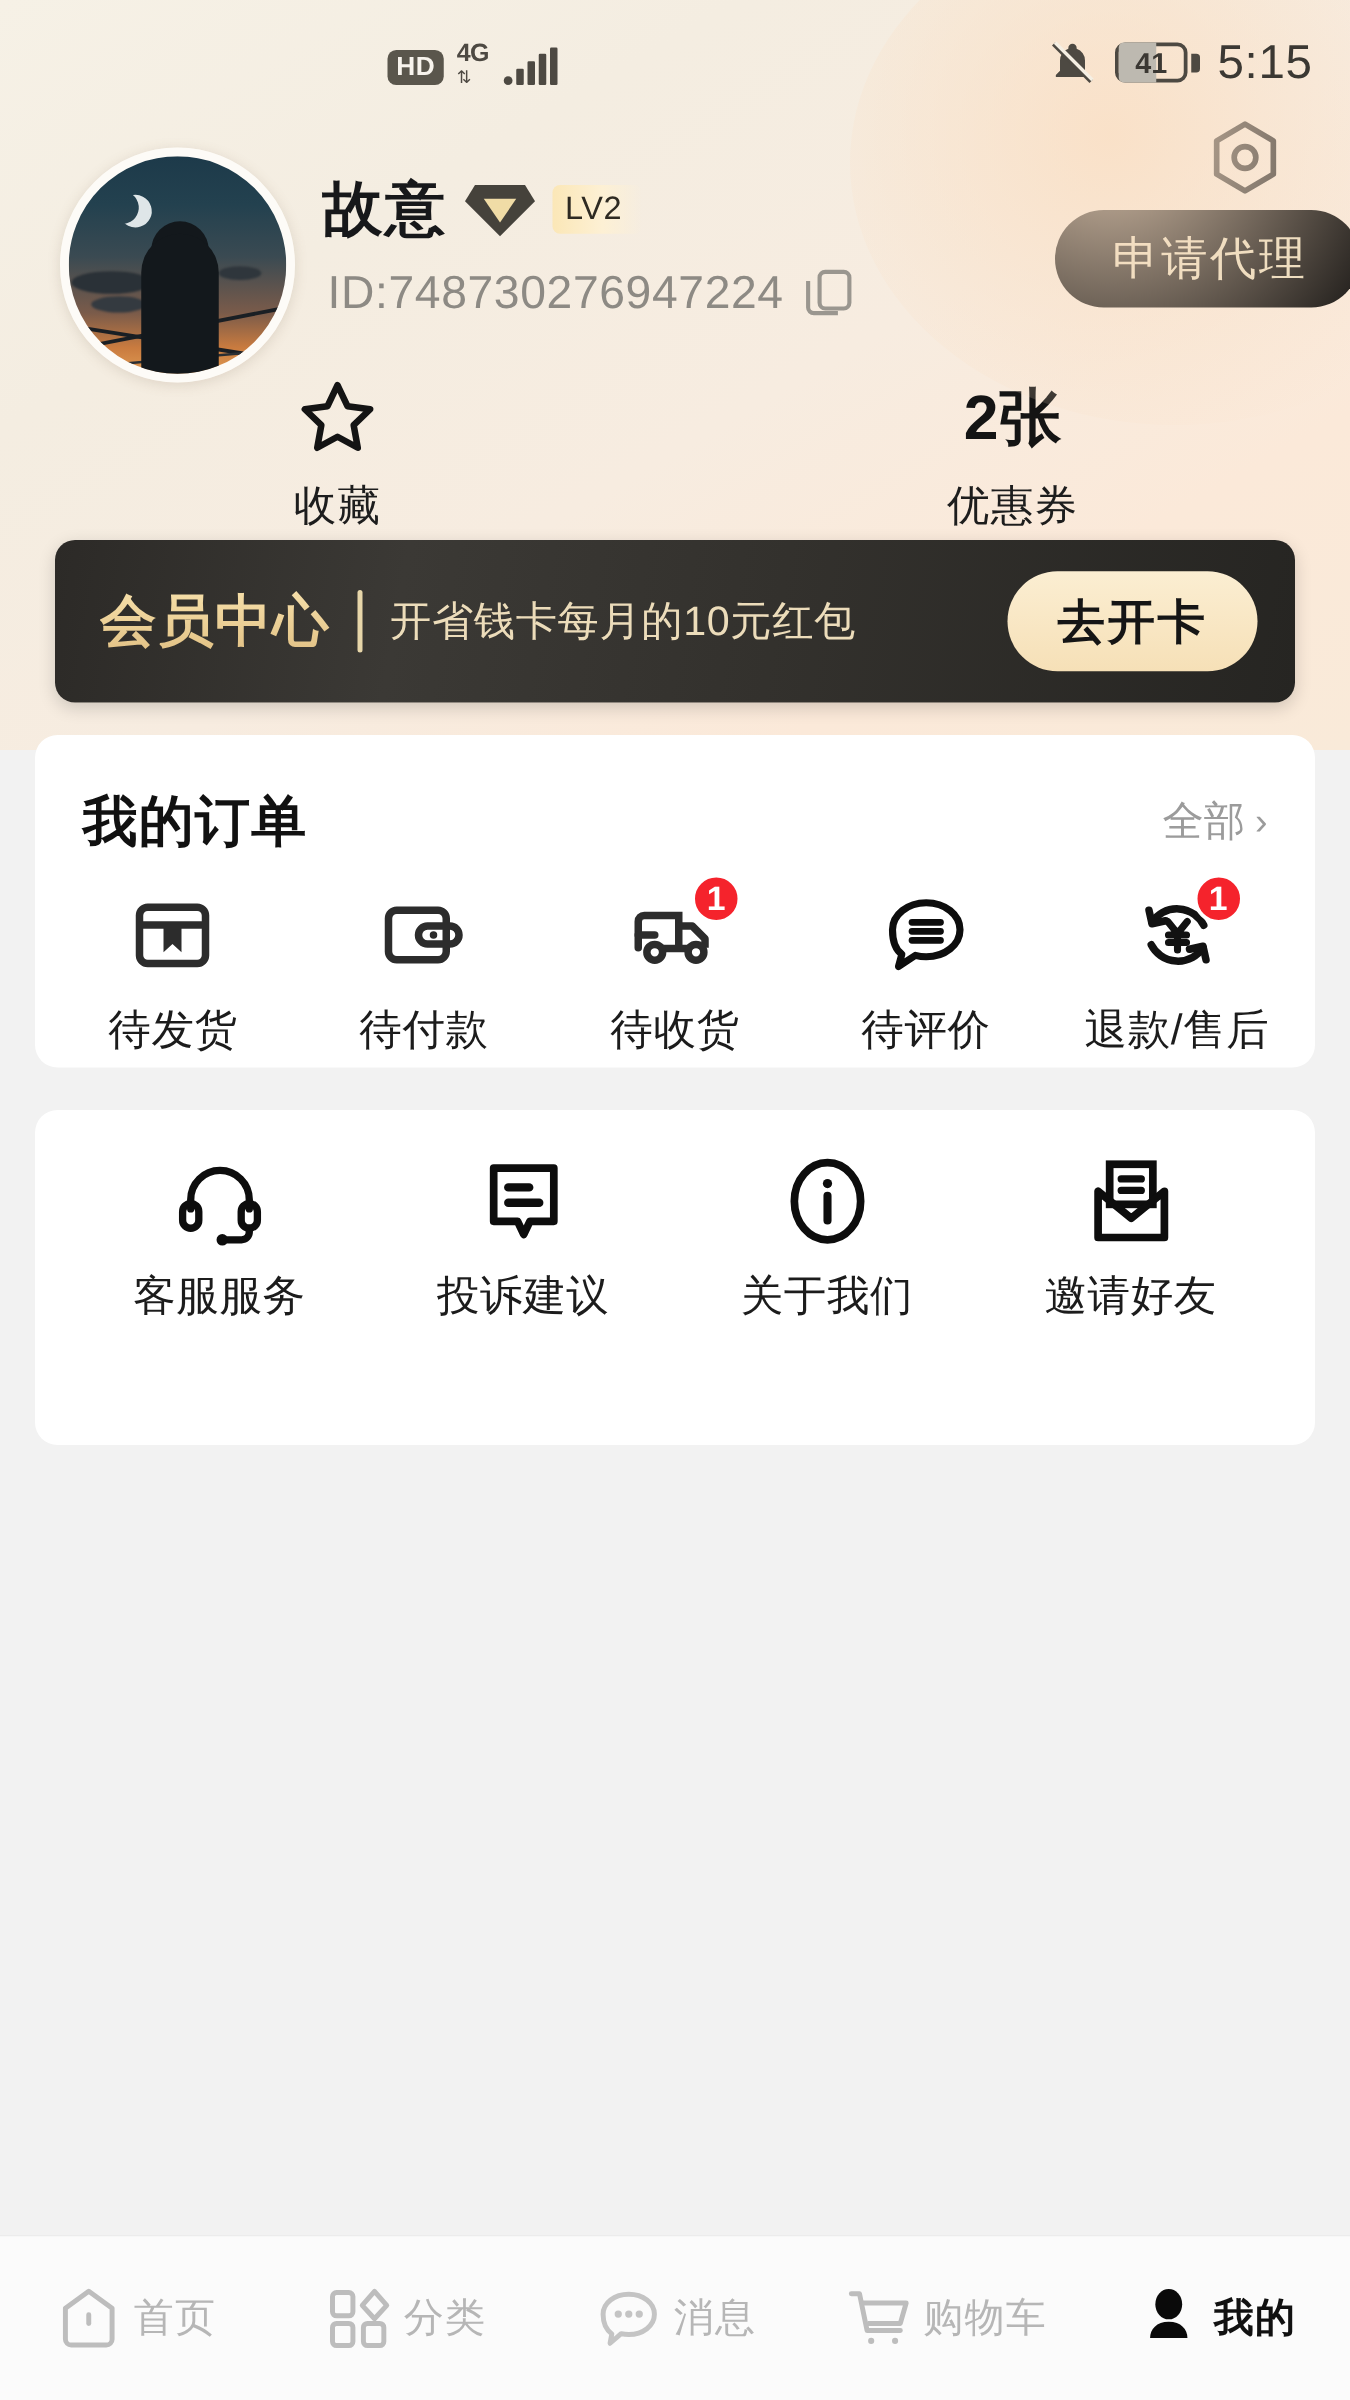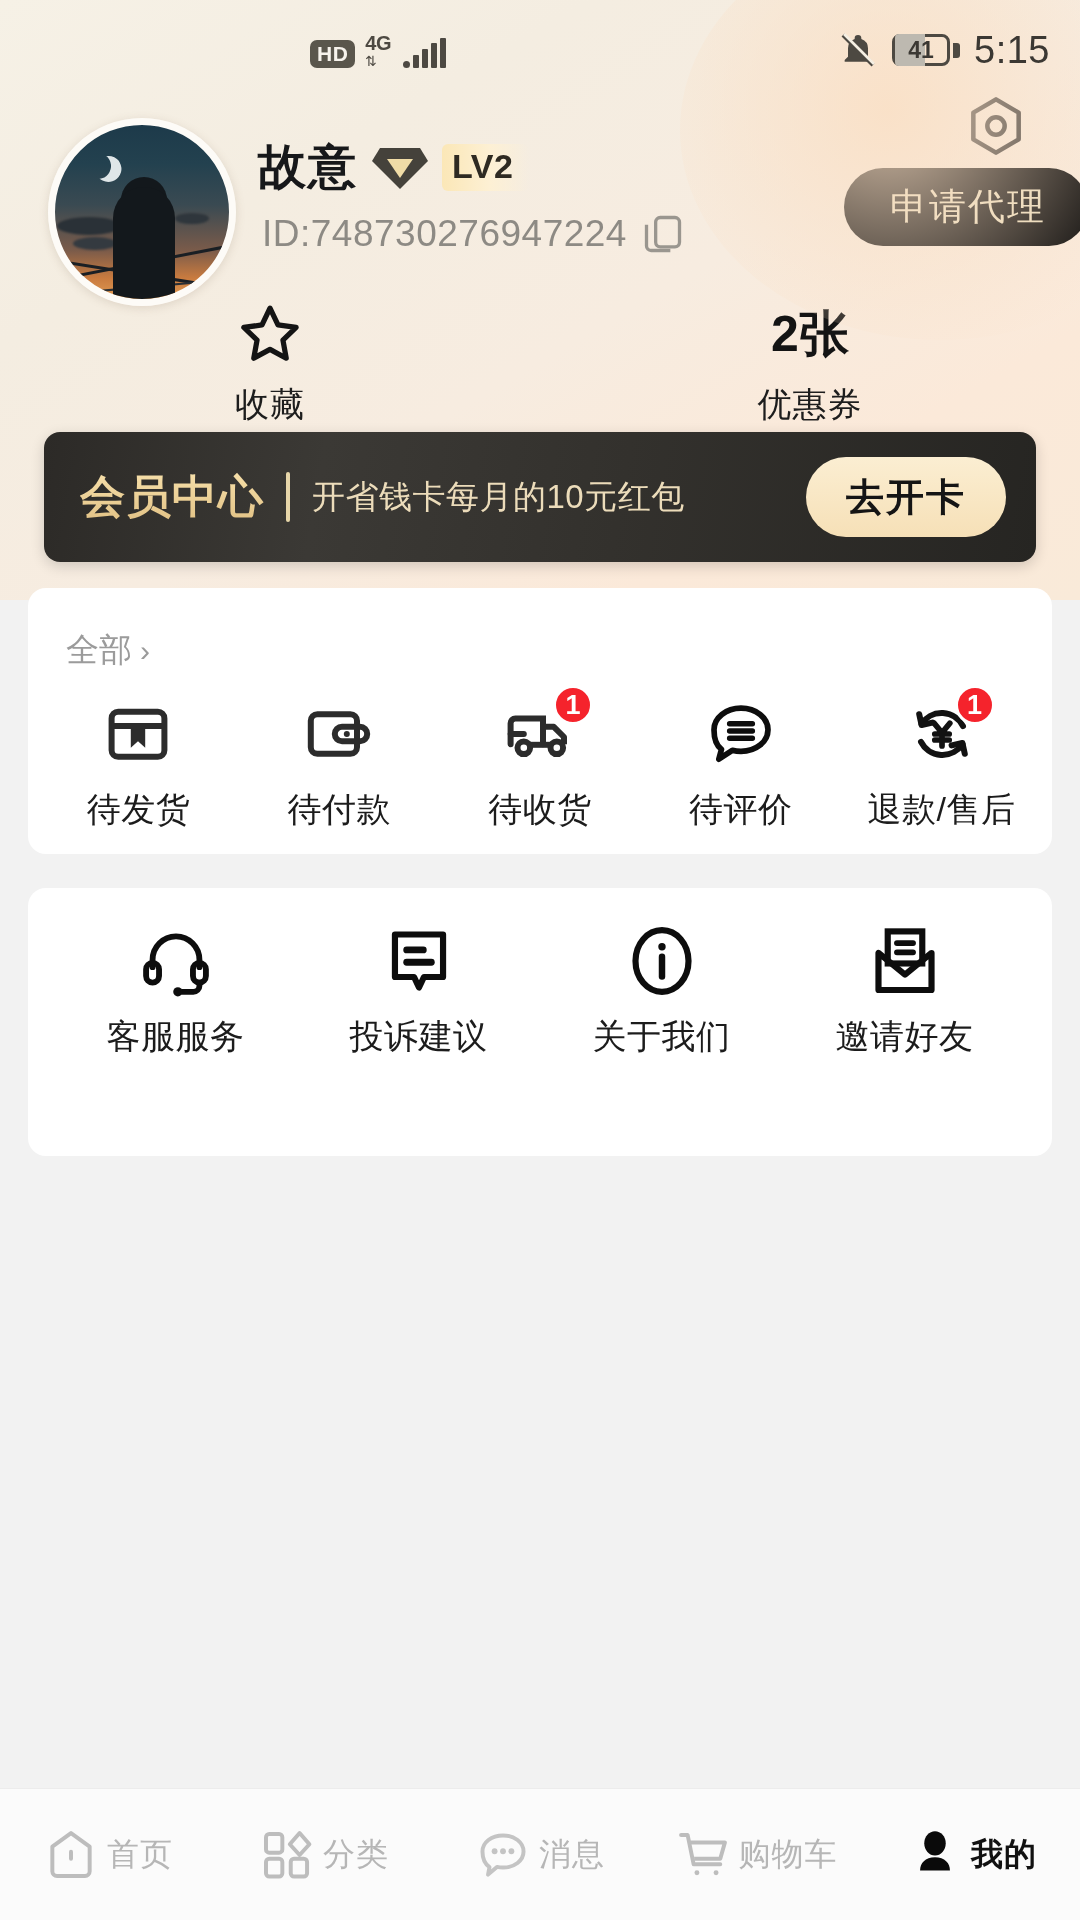--- a/index.html
+++ b/index.html
@@ -70,21 +70,21 @@
   .av-head { position:absolute; left:66px; top:52px; width:46px; height:46px; background:#13181c; border-radius:50%; }
   .av-wire1 { position:absolute; left:-10px; top:134px; width:220px; height:3px; background:#1a1f24; transform:rotate(-11deg); }
   .av-wire2 { position:absolute; left:-10px; top:150px; width:220px; height:3px; background:#1a1f24; transform:rotate(9deg); }
   .av-wire3 { position:absolute; left:-10px; top:160px; width:220px; height:2px; background:#2a2f34; transform:rotate(-5deg); }
 
   .nameline { position:absolute; left:258px; top:135px; display:flex; align-items:center; gap:14px; }
   .uname { font-size:48px; font-weight:700; color:#17181a; letter-spacing:2px; }
   .vbadge { width:56px; height:50px; position:relative; }
   .lvbadge {
     background:linear-gradient(90deg,#fbe7b7 0%, #fdf0d4 55%, rgba(253,242,216,0) 100%);
-    color:#2e2a22; font-size:34px; font-weight:700; padding:3px 16px 5px 10px;
+    color:#2e2a22; font-size:26px; font-weight:400; padding:3px 16px 5px 10px;
     border-radius:6px; letter-spacing:0.5px;
   }
   .idline { position:absolute; left:262px; top:212px; display:flex; align-items:center; gap:14px; }
   .idtext { font-size:37px; color:#8d8a84; letter-spacing:0.5px; }
 
   .gear { position:absolute; right:52px; top:94px; width:64px; height:64px; }
   .agent-btn {
     position:absolute; right:-8px; top:168px; height:78px;
     background:#080808; border-radius:39px;
     display:flex; align-items:center; padding:0 42px 0 46px;
@@ -251,20 +251,21 @@
       <div class="m-div"></div>
       <div class="m-sub">开省钱卡每月的10元红包</div>
       <div class="m-btn">
         <span>去开卡</span>
       </div>
     </div>
   </div>
 
   <div class="card" id="card-orders">
     <div class="card-head">
+      <div class="card-title">我的订单</div>
       <div class="card-all">
         <span>全部</span>
         <span class="chev">›</span>
       </div>
     </div>
     <div class="grid5">
 
       <div class="cell">
         <div class="cell-ico">
           <svg width="72" height="72" viewBox="0 0 24 24">

